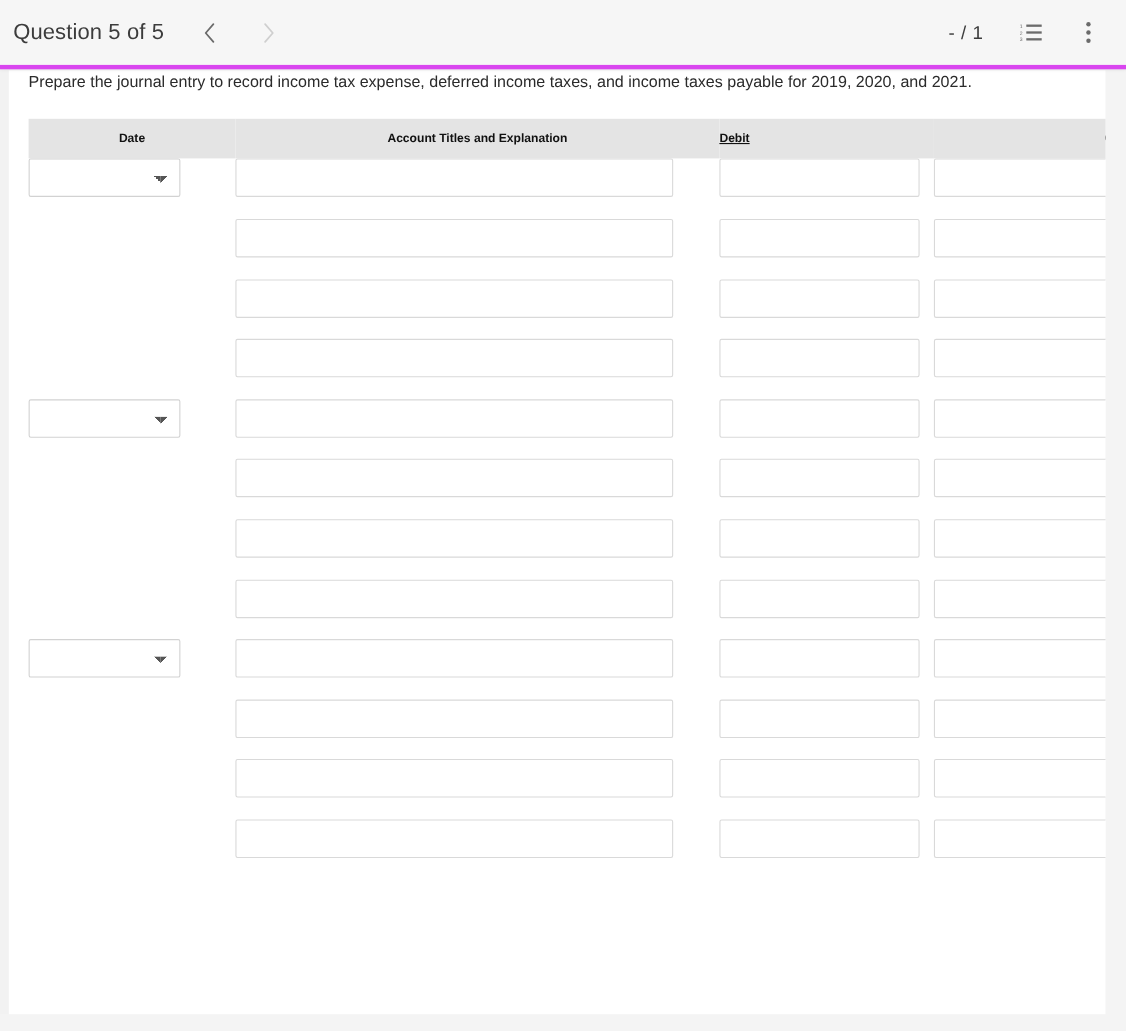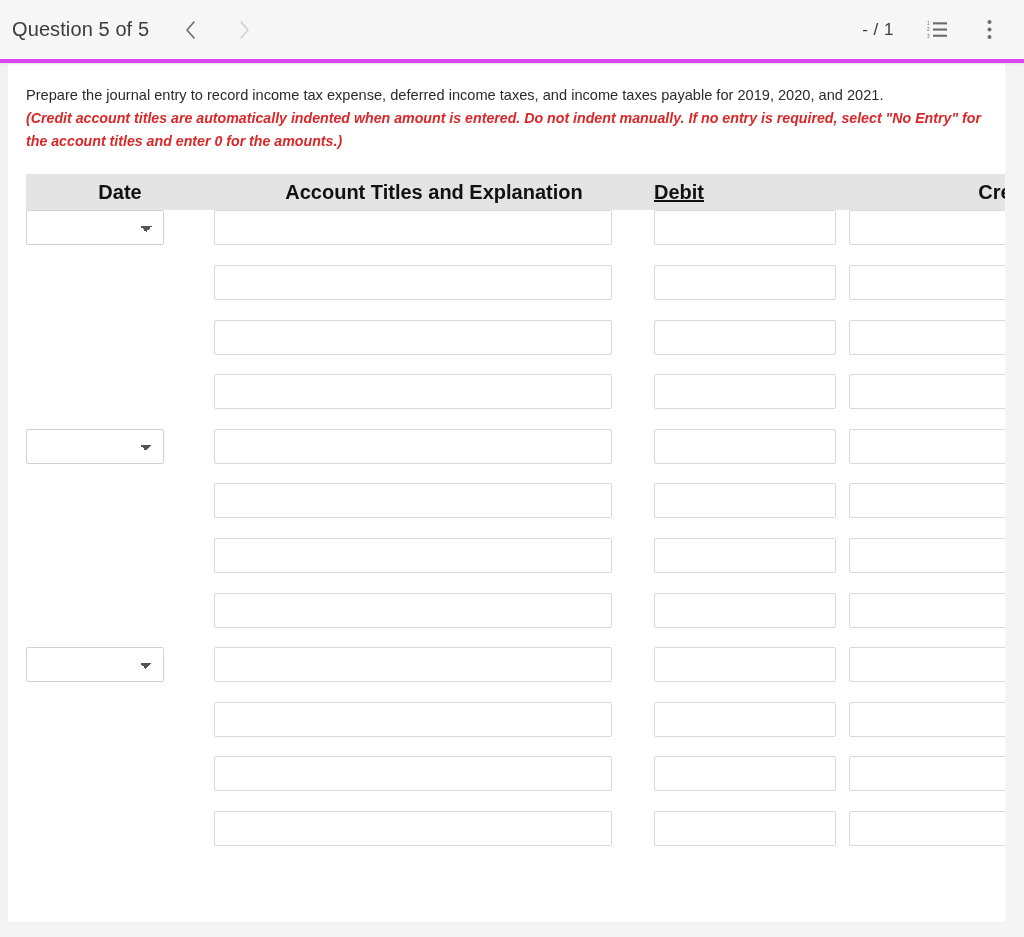--- a/index.html
+++ b/index.html
@@ -45,41 +45,41 @@
   .iconbtn.list { margin-right: 18px; }
   .iconbtn.kebab { margin-right: 18px; }
 
   
   .panel {
     position: absolute; top: 64px; left: 8px;
     width: 997px; height: 858px;
     background: #ffffff;
     overflow: hidden;
   }
-  .prompt-wrap { padding: 20px 16px 0 18px; }
+  .prompt-wrap { padding: 0 16px 0 18px; }
   .prompt {
     font-size: 14.6px; color: #2b2b2b; line-height: 1.54;
     white-space: nowrap;
   }
   .prompt-note {
     font-size: 14.2px; color: #d8282a; font-style: italic; font-weight: bold;
     line-height: 1.58; margin-top: 1px; max-width: 958px;
   }
 
   
   .jtable {
     margin: 22px 0 0 18px;
     width: 1010px;
     border-collapse: collapse;
     table-layout: fixed;
   }
   .jtable thead th {
     background: #e4e4e4;
     height: 36px;
-    font-size: 20px; font-weight: bold; color: #111;
+    font-size: 11px; font-weight: bold; color: #111;
     vertical-align: middle;
   }
   th.c-date   { width: 188px; text-align: center; }
   th.c-acct   { width: 440px; text-align: center; }
   th.c-debit  { width: 195px; text-align: left; padding-right: 44px; text-decoration: underline; }
   th.c-credit { width: 187px; text-align: right; padding-right: 0px; }
 
   .jtable td { padding: 0; vertical-align: top; }
   tr.jrow { height: 54.6px; }
 
@@ -166,21 +166,20 @@
   </div>
 
   <div class="edge-left"></div>
   <div class="edge-right"></div>
   <div class="edge-bottom"></div>
 
   <div class="panel">
 
     <div class="prompt-wrap">
       <div class="prompt">Prepare the journal entry to record income tax expense, deferred income taxes, and income taxes payable for 2019, 2020, and 2021.</div>
-      <div class="prompt-note">(Credit account titles are automatically indented when amount is entered. Do not indent manually. If no entry is required, select "No Entry" for the account titles and enter 0 for the amounts.)</div>
     </div>
 
     <table class="jtable">
       <thead>
         <tr>
           <th class="c-date">Date</th>
           <th class="c-acct">Account Titles and Explanation</th>
           <th class="c-debit">Debit</th>
           <th class="c-credit">Credit</th>
         </tr>

